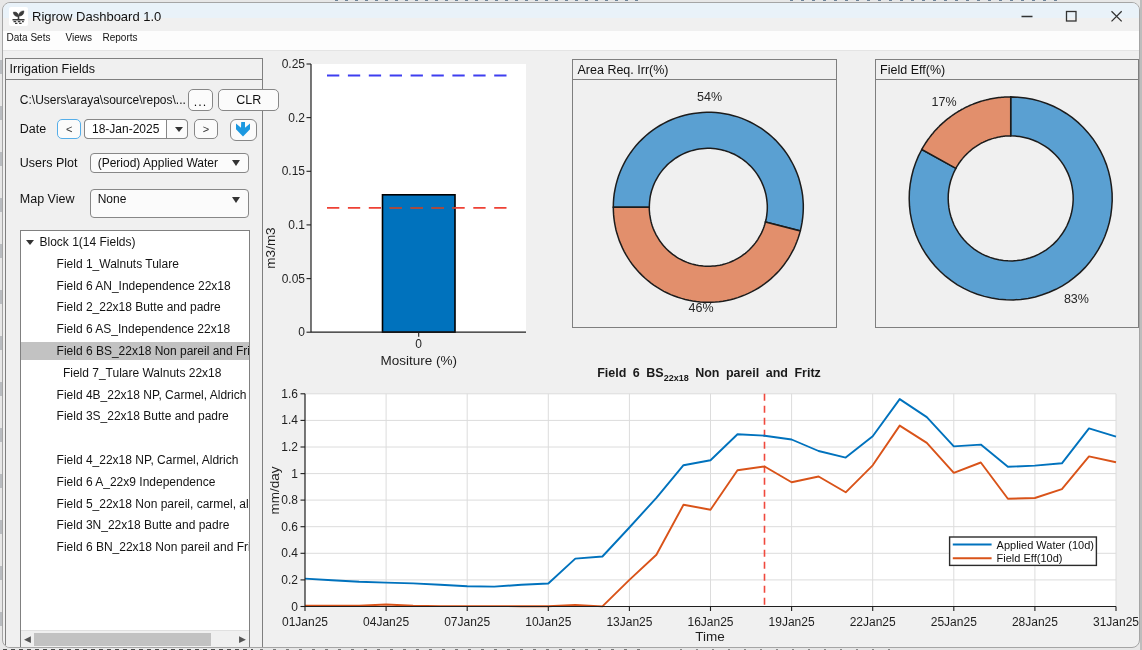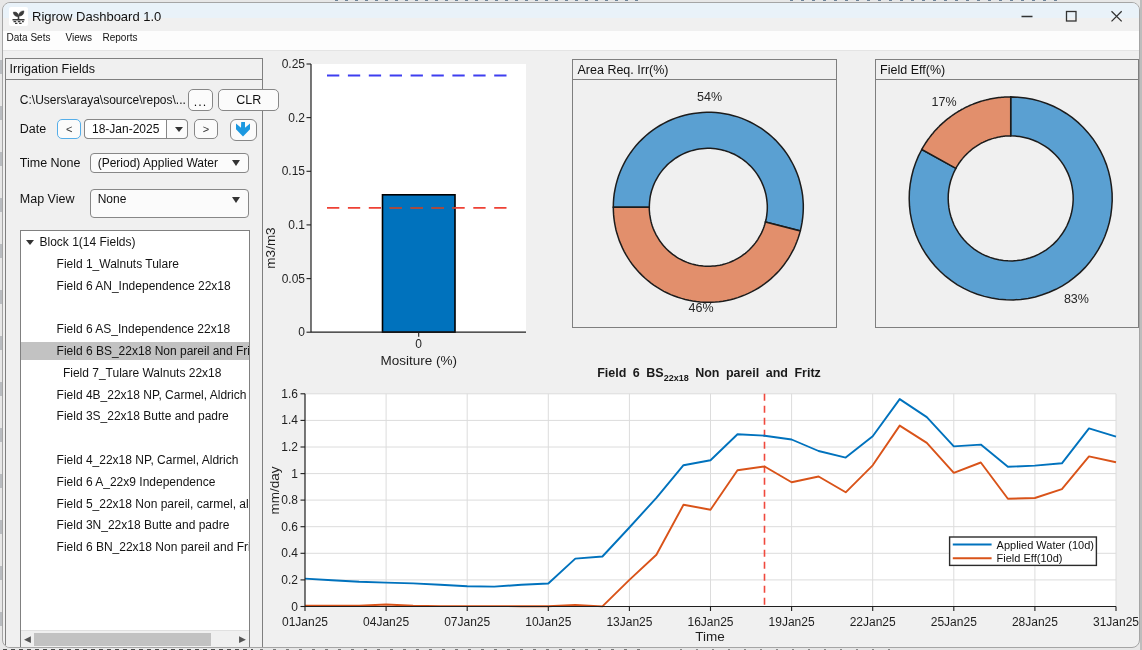--- a/index.html
+++ b/index.html
@@ -78,41 +78,44 @@
         <div class="dda" style="right:6px;top:7px;border-top-width:5.5px;border-left-width:4px;border-right-width:4px"></div>
       </div>
     </div>
     <div class="btn" style="left:188.2px;top:59.7px;width:24.8px;height:20.4px;line-height:18px;font-size:11px;color:#333">&gt;</div>
     <div class="btn" style="left:224.8px;top:59.8px;width:26.7px;height:21.6px;border-radius:6px">
       <svg width="24" height="19" viewBox="0 0 24 19" style="position:absolute;left:0;top:0">
         <path d="M10.1 1.5 L13.9 1.5 L13.9 7.1 L18.9 2.9 L18.9 8.7 L11.9 16 L4.9 8.7 L4.9 2.9 L9.9 7.1 Z" fill="#1b98e0" transform="translate(0.1,0.6)"></path>
       </svg>
     </div>
 
-    <div class="lbl" style="left:14.3px;top:96.6px">Time None</div>
+    <div class="lbl" style="left:14.3px;top:96.6px">Users Plot</div>
     <div class="dd" style="left:84.2px;top:93.6px;width:159.1px;height:19.8px">
         <span style="position:absolute;left:7px;top:2px">(Period) Applied Water</span>
         <span class="dda"></span>
       </div>
     <div class="lbl" style="left:14.3px;top:133.2px">Map View</div>
     <div class="dd" style="left:84.2px;top:129.8px;width:159.1px;height:29px">
         <span style="position:absolute;left:7px;top:2px">None</span>
         <span class="dda"></span>
       </div>
 
     <div id="tree">
       <div class="trow" style="top:1.7px">
           <span class="exp"></span>
           <span style="position:absolute;left:18.6px">Block 1(14 Fields)</span>
         </div>
 <div class="trow" style="top:23.5px">
           <span style="position:absolute;left:35.7px">Field 1_Walnuts Tulare</span>
         </div>
 <div class="trow" style="top:45.3px">
           <span style="position:absolute;left:35.7px">Field 6 AN_Independence 22x18</span>
+        </div>
+<div class="trow" style="top:67.1px">
+          <span style="position:absolute;left:35.7px">Field 2_22x18 Butte and padre</span>
         </div>
 <div class="trow" style="top:88.9px">
           <span style="position:absolute;left:35.7px">Field 6 AS_Independence 22x18</span>
         </div>
 <div class="trow sel" style="top:110.7px">
           <span style="position:absolute;left:35.7px">Field 6 BS_22x18 Non pareil and Fritz</span>
         </div>
 <div class="trow" style="top:132.5px">
           <span style="position:absolute;left:42px">Field 7_Tulare Walnuts 22x18</span>
         </div>

